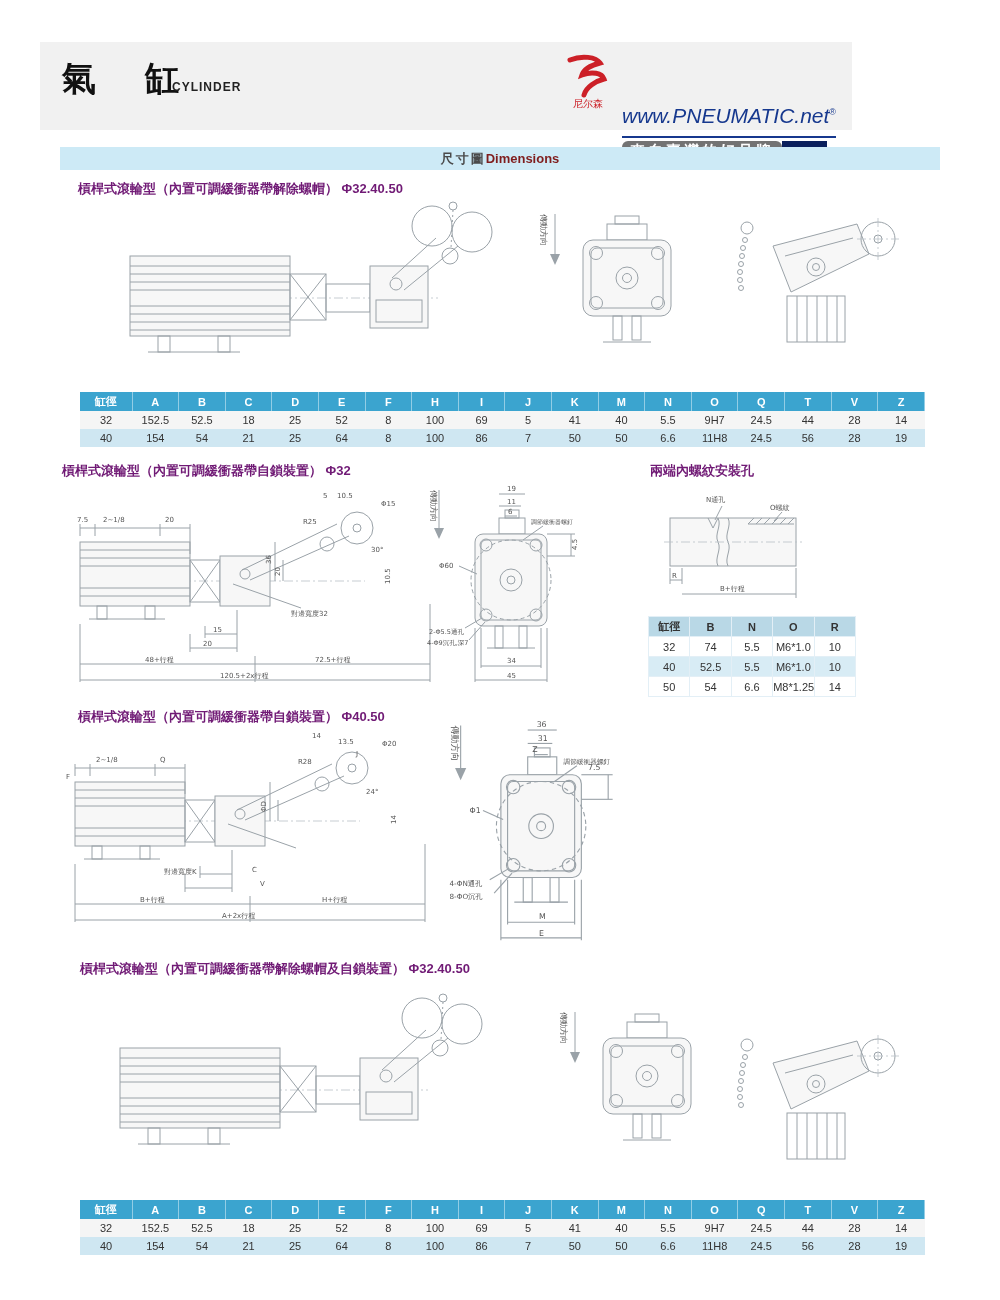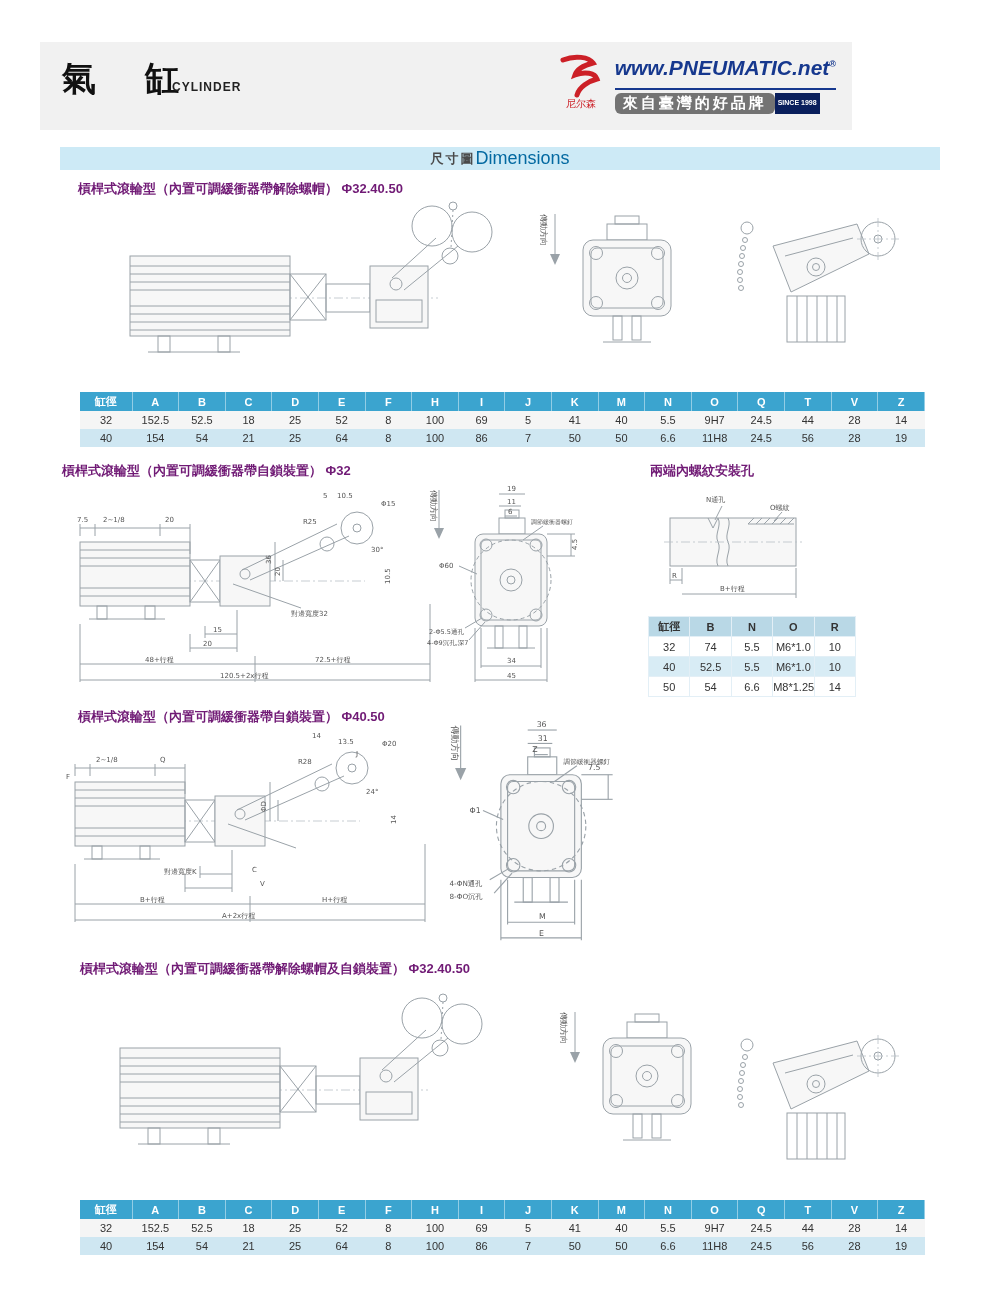--- a/index.html
+++ b/index.html
@@ -7,30 +7,30 @@
   body { width:1000px; height:1300px; position:relative; font-family:"Liberation Sans","DejaVu Sans",sans-serif; }
   .abs { position:absolute; }
   .page { position:relative; width:1000px; height:1300px; background:#fff; overflow:hidden; }
 
   
   .header-band { left:40px; top:42px; width:812px; height:88px; background:#f1f1f1; }
   .title-cn { position:absolute; left:22px; top:14px; font-size:34px; font-weight:bold; color:#111; letter-spacing:10px; white-space:pre; }
   .title-en { position:absolute; left:132px; top:38px; font-size:12px; font-weight:bold; color:#222; letter-spacing:1px; }
   .logo { position:absolute; right:16px; top:10px; display:flex; gap:8px; align-items:flex-start; }
   .logo-text { display:flex; flex-direction:column; }
-  .logo-url { font-size:21px; font-weight:bold; font-style:italic; color:#16388e; line-height:24px; border-bottom:2px solid #16388e; padding-bottom:8px; }
+  .logo-url { font-size:21px; font-weight:normal; font-style:italic; color:#16388e; line-height:24px; border-bottom:2px solid #16388e; padding-bottom:8px;margin-top:48px; }
   .logo-url sup { font-size:9px; font-style:normal; }
   .logo-tagline-row { display:flex; margin-top:3px; align-items:stretch; }
   .logo-tagline { background:#737373; color:#fff; font-size:15px; font-weight:bold; padding:1px 8px; letter-spacing:3px;border-radius:6px; }
   .logo-badge { background:#0a1f5c; color:#fff; font-size:7px; font-weight:bold; padding:6px 3px 0 3px; }
 
   
   .banner { left:60px; top:147px; width:880px; height:23px; background:#cdeaf6; display:flex; align-items:center; justify-content:center; }
   .banner-cn { font-size:13px; font-weight:bold; color:#4a4a4a; letter-spacing:2px; }
-  .banner-en { font-size:18px; font-weight:normal; color:#0369a1; }
+  .banner-en { font-size:13px; font-weight:bold; color:#7f1d1d; }
 
   .sec-title { font-size:13px; font-weight:bold; color:#701a75; white-space:nowrap; }
 
   
   table.dim { border-collapse:collapse; table-layout:fixed; width:845px; font-size:11px; }
   table.dim th { background:#3ba4cf; color:#fff; font-weight:bold; height:19px; text-align:center; border-right:1px solid rgba(255,255,255,.45); }
   table.dim td { text-align:center; height:18px; color:#333; }
   table.dim col.c0 { width:52px; }
   table.dim tbody tr:nth-child(1) { background:#f5f5f5; }
   table.dim tbody tr:nth-child(2) { background:#cfe7f2; }

